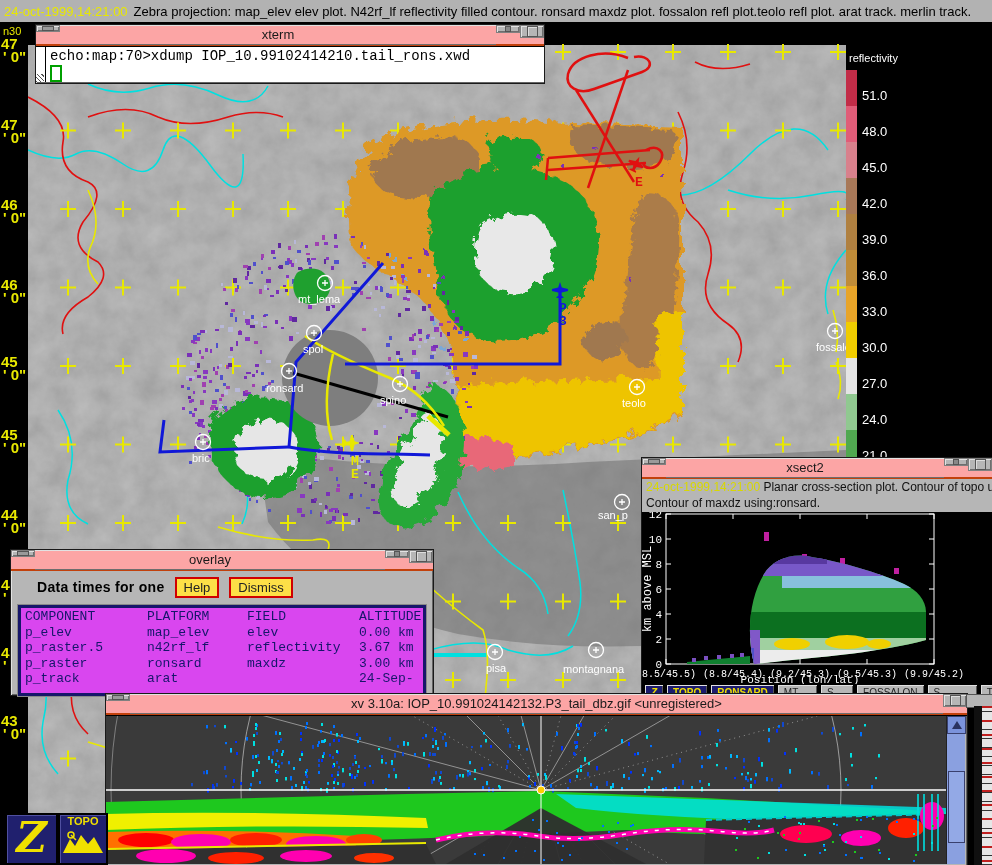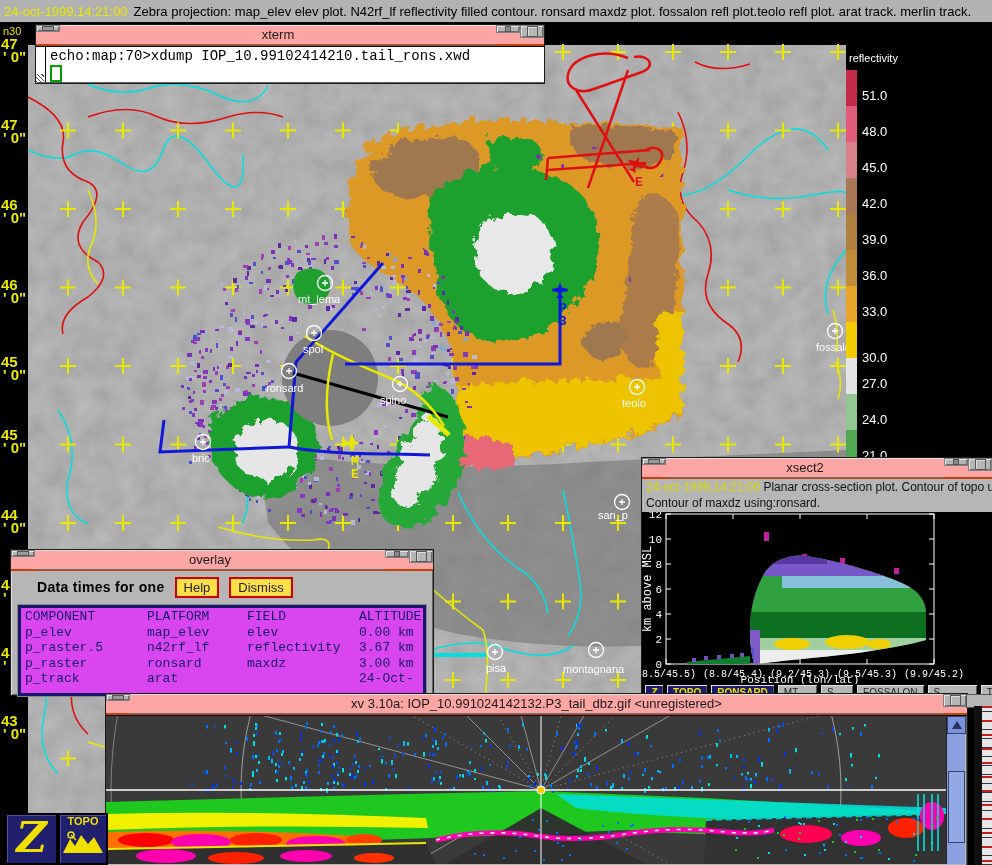--- a/index.html
+++ b/index.html
@@ -1040,21 +1040,21 @@
       <div class="swlab" style="top: 138px;">45.0</div>
       <div class="swatch" style="top: 156px; background: rgb(168, 120, 88);"></div>
       <div class="swlab" style="top: 174px;">42.0</div>
       <div class="swatch" style="top: 192px; background: rgb(176, 128, 64);"></div>
       <div class="swlab" style="top: 210px;">39.0</div>
       <div class="swatch" style="top: 228px; background: rgb(192, 140, 56);"></div>
       <div class="swlab" style="top: 246px;">36.0</div>
       <div class="swatch" style="top: 264px; background: rgb(232, 164, 40);"></div>
       <div class="swlab" style="top: 282px;">33.0</div>
       <div class="swatch" style="top: 300px; background: rgb(240, 204, 0);"></div>
-      <div class="swlab" style="top: 328px;">30.0</div>
+      <div class="swlab" style="top: 318px;">30.0</div>
       <div class="swatch" style="top: 336px; background: rgb(228, 228, 228);"></div>
       <div class="swlab" style="top: 354px;">27.0</div>
       <div class="swatch" style="top: 372px; background: rgb(144, 200, 144);"></div>
       <div class="swlab" style="top: 390px;">24.0</div>
       <div class="swatch" style="top: 408px; background: rgb(80, 168, 80);"></div>
       <div class="swlab" style="top: 426px;">21.0</div>
     </div>
 </div>
 
 <div class="win" id="xterm" style="left:35px;top:24px;width:508px;height:58px;">
@@ -1119,21 +1119,21 @@
       <div class="ol-row">
         <span>p_raster</span>
         <span>ronsard</span>
         <span>maxdz</span>
         <span>3.00 km</span>
       </div>
       <div class="ol-row">
         <span>p_track</span>
         <span>arat</span>
         <span></span>
-        <span>24-Oct-</span>
+        <span>24-Sep-</span>
       </div>
     </div>
 </div>
 
 <div class="win" id="xsect2" style="left:641px;top:457px;width:350px;height:237px;">
   <div class="titlebar">
     <div class="tb-box">
         <div class="dash"></div>
       </div>
     <div class="tb-title">xsect2</div>

